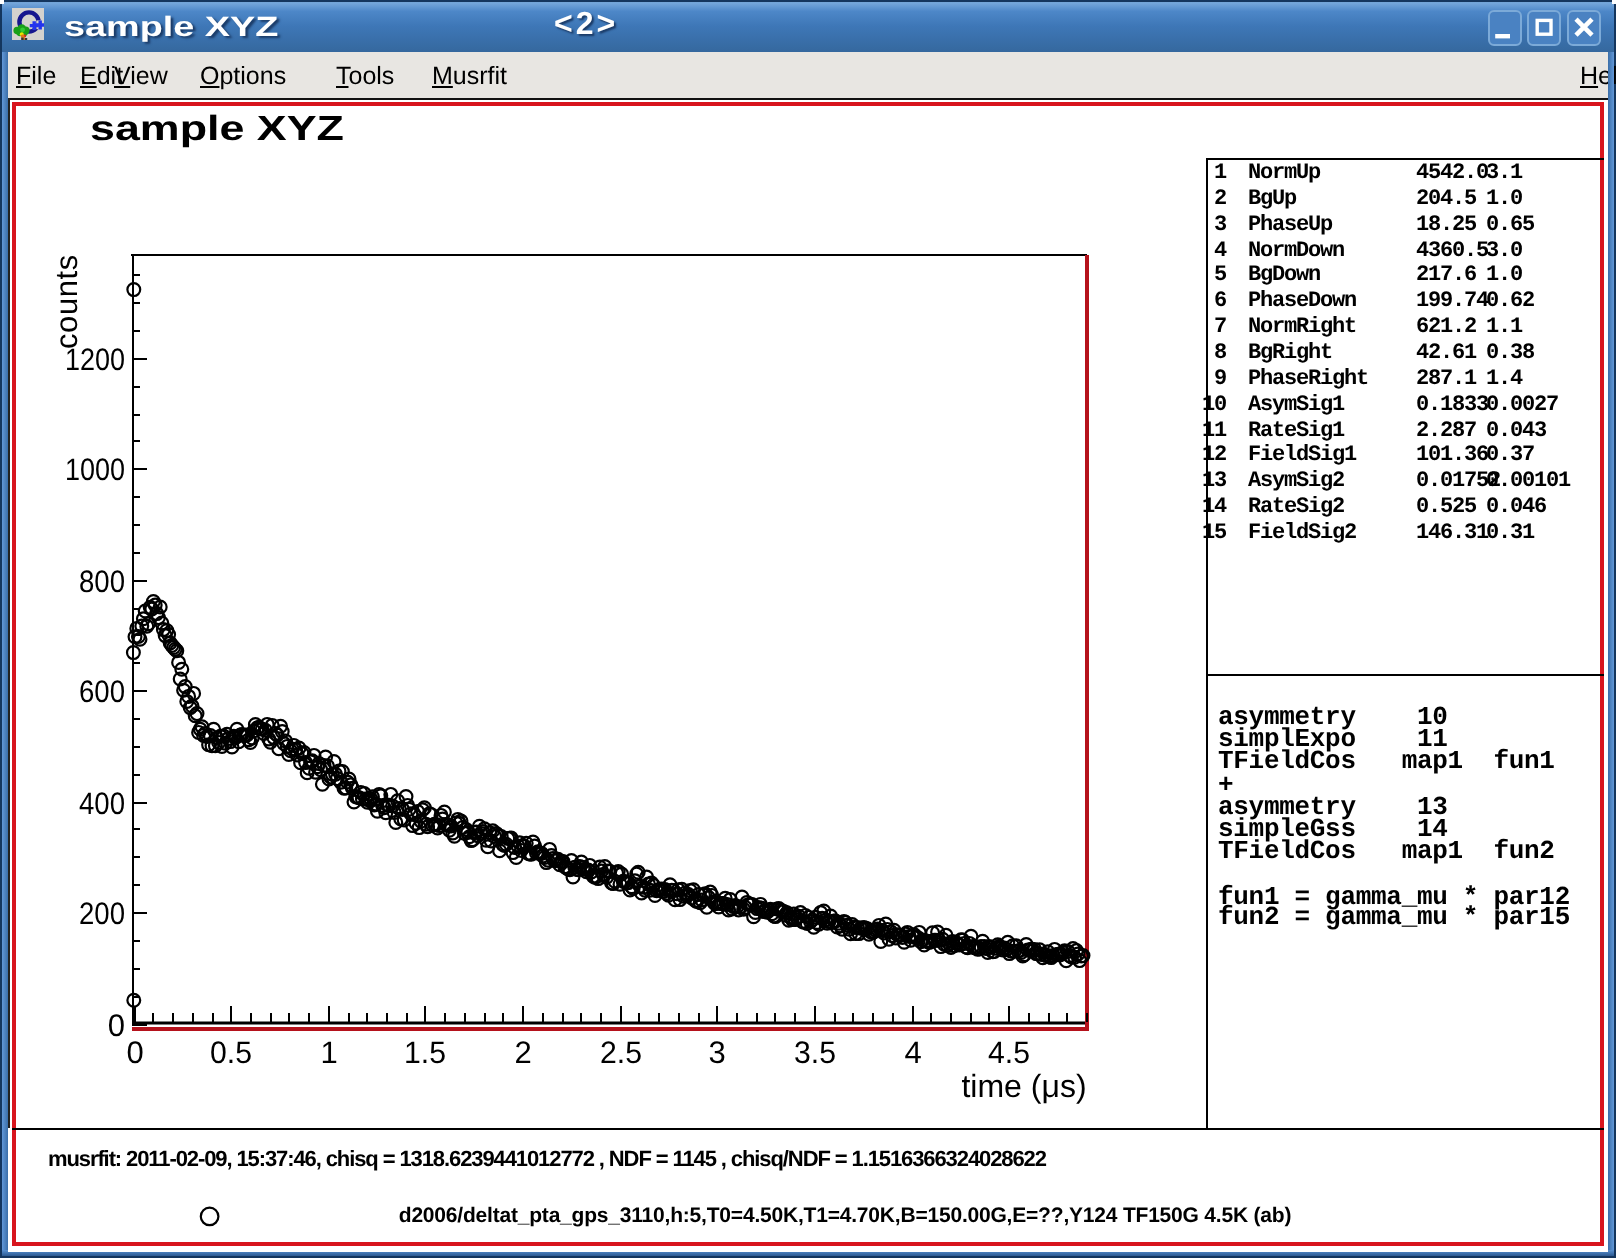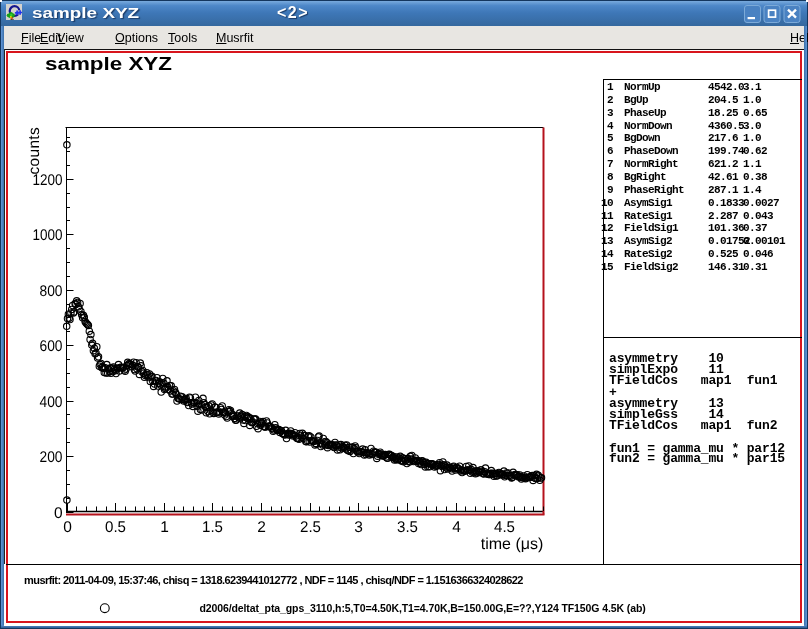--- a/index.html
+++ b/index.html
@@ -72,43 +72,43 @@
     <circle cx="6.2" cy="12.4" r="1.7"></circle>
   </g>
   <circle cx="5.3" cy="10.9" r="1.2" fill="#33cc33"></circle>
   <circle cx="4.9" cy="13.1" r="1.0" fill="#e8e800"></circle>
   <circle cx="6.4" cy="14.0" r="0.7" fill="#cc2222"></circle>
   <path d="M5.2 13.3 L5.8 16.2" stroke="#e07818" stroke-width="1.7"></path>
   <rect x="4.6" y="14.8" width="1.2" height="1.2" fill="#333"></rect>
   <rect x="6.4" y="15.0" width="1.2" height="1.0" fill="#333"></rect>
 </svg>
 <div class="abs" id="menubar">
-  <span class="mi" style="left:18px"><u>F</u>ile</span>
+  <span class="mi" style="left:5px"><u>F</u>ile</span>
   <span class="mi" style="left:37px"><u>E</u>dit</span>
   <span class="mi" style="left:54px"><u>V</u>iew</span>
-  <span class="mi" style="left:112px"><u>O</u>ptions</span>
+  <span class="mi" style="left:97px"><u>O</u>ptions</span>
   <span class="mi" style="left:165px"><u>T</u>ools</span>
   <span class="mi" style="left:213px"><u>M</u>usrfit</span>
   <span class="mi" style="left:787px"><u>H</u>elp</span>
 </div>
 <div class="abs" style="left:1px;top:26px;width:3px;height:602px;background:linear-gradient(to right,#6298d8,#3a6ea8)"></div>
 <div class="abs" style="left:804px;top:26px;width:3px;height:602px;background:linear-gradient(to left,#6298d8,#3a6ea8)"></div>
 <div class="abs" style="left:1px;top:625px;width:806px;height:3px;background:linear-gradient(#5890d0,#2c5a92)"></div>
 <div class="abs" id="canvasblk"></div>
 <div class="abs" style="left:4px;top:49px;width:1px;height:515px;background:#222"></div>
 <div class="abs" id="redrect"></div>
 <div class="abs" id="ctitle">sample XYZ</div>
 <div class="abs" id="parambox"></div>
 <div class="abs" id="theorybox"></div>
 <div class="abs" id="infosep"></div>
 
 <div id="params" class="mono"><div class="prow" style="top:81.0px"><span class="pn">1</span><span class="pname">NormUp</span><span class="pval">4542.0</span><span class="perr">3.1</span></div><div class="prow" style="top:93.8px"><span class="pn">2</span><span class="pname">BgUp</span><span class="pval">204.5</span><span class="perr">1.0</span></div><div class="prow" style="top:106.7px"><span class="pn">3</span><span class="pname">PhaseUp</span><span class="pval">18.25</span><span class="perr">0.65</span></div><div class="prow" style="top:119.5px"><span class="pn">4</span><span class="pname">NormDown</span><span class="pval">4360.5</span><span class="perr">3.0</span></div><div class="prow" style="top:132.4px"><span class="pn">5</span><span class="pname">BgDown</span><span class="pval">217.6</span><span class="perr">1.0</span></div><div class="prow" style="top:145.2px"><span class="pn">6</span><span class="pname">PhaseDown</span><span class="pval">199.74</span><span class="perr">0.62</span></div><div class="prow" style="top:158.1px"><span class="pn">7</span><span class="pname">NormRight</span><span class="pval">621.2</span><span class="perr">1.1</span></div><div class="prow" style="top:170.9px"><span class="pn">8</span><span class="pname">BgRight</span><span class="pval">42.61</span><span class="perr">0.38</span></div><div class="prow" style="top:183.8px"><span class="pn">9</span><span class="pname">PhaseRight</span><span class="pval">287.1</span><span class="perr">1.4</span></div><div class="prow" style="top:196.6px"><span class="pn">10</span><span class="pname">AsymSig1</span><span class="pval">0.1833</span><span class="perr">0.0027</span></div><div class="prow" style="top:209.5px"><span class="pn">11</span><span class="pname">RateSig1</span><span class="pval">2.287</span><span class="perr">0.043</span></div><div class="prow" style="top:222.3px"><span class="pn">12</span><span class="pname">FieldSig1</span><span class="pval">101.36</span><span class="perr">0.37</span></div><div class="prow" style="top:235.2px"><span class="pn">13</span><span class="pname">AsymSig2</span><span class="pval">0.01752</span><span class="perr">0.00101</span></div><div class="prow" style="top:248.0px"><span class="pn">14</span><span class="pname">RateSig2</span><span class="pval">0.525</span><span class="perr">0.046</span></div><div class="prow" style="top:260.9px"><span class="pn">15</span><span class="pname">FieldSig2</span><span class="pval">146.31</span><span class="perr">0.31</span></div></div>
 
 <div id="theory" class="mono"><div class="trow" style="top:351.1px">asymmetry    10</div><div class="trow" style="top:361.8px">simplExpo    11</div><div class="trow" style="top:373.0px">TFieldCos   map1  fun1</div><div class="trow" style="top:384.9px">+</div><div class="trow" style="top:396.4px">asymmetry    13</div><div class="trow" style="top:407.2px">simpleGss    14</div><div class="trow" style="top:417.9px">TFieldCos   map1  fun2</div><div class="trow" style="top:440.6px">fun1 = gamma_mu * par12</div><div class="trow" style="top:451.3px">fun2 = gamma_mu * par15</div></div>
-<div class="abs mono" id="musrtext" style="font-family:'Liberation Sans',sans-serif">musrfit: 2011-04-09, 15:37:46, chisq = 1318.6239441012772 , NDF = 1145 , chisq/NDF = 1.1516366324028622</div>
+<div class="abs mono" id="musrtext" style="font-family:'Liberation Sans',sans-serif">musrfit: 2011-02-09, 15:37:46, chisq = 1318.6239441012772 , NDF = 1145 , chisq/NDF = 1.1516366324028622</div>
 <div class="abs" id="legendtext">d2006/deltat_pta_gps_3110,h:5,T0=4.50K,T1=4.70K,B=150.00G,E=??,Y124 TF150G 4.5K (ab)</div>
 <svg class="abs" style="left:99px;top:602px" width="13" height="13">
     <circle cx="5.8" cy="6.2" r="4.4" fill="none" stroke="#000" stroke-width="1.1"></circle>
   </svg>
 
 <svg class="abs" style="left:0;top:0" width="808" height="629" viewBox="0 0 808 629" id="plotsvg">
 <g id="frame" stroke="#000" fill="none">
   <path d="M65.5 127.5 H543.5"></path>
   <path d="M66.5 127.5 V511.5"></path>
   <path d="M66 511.5 H543.5" stroke-width="1.4"></path>

